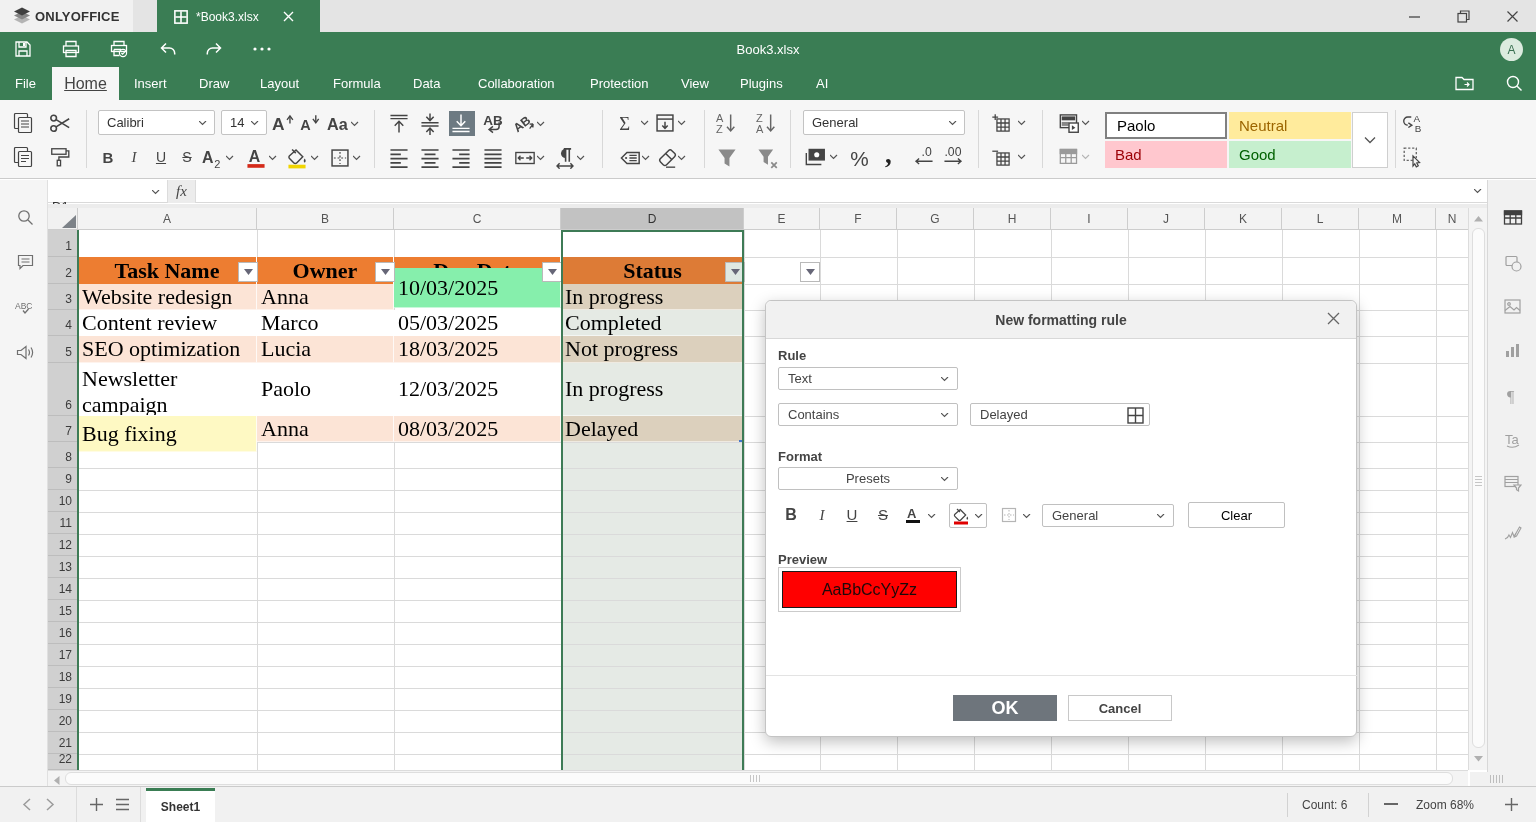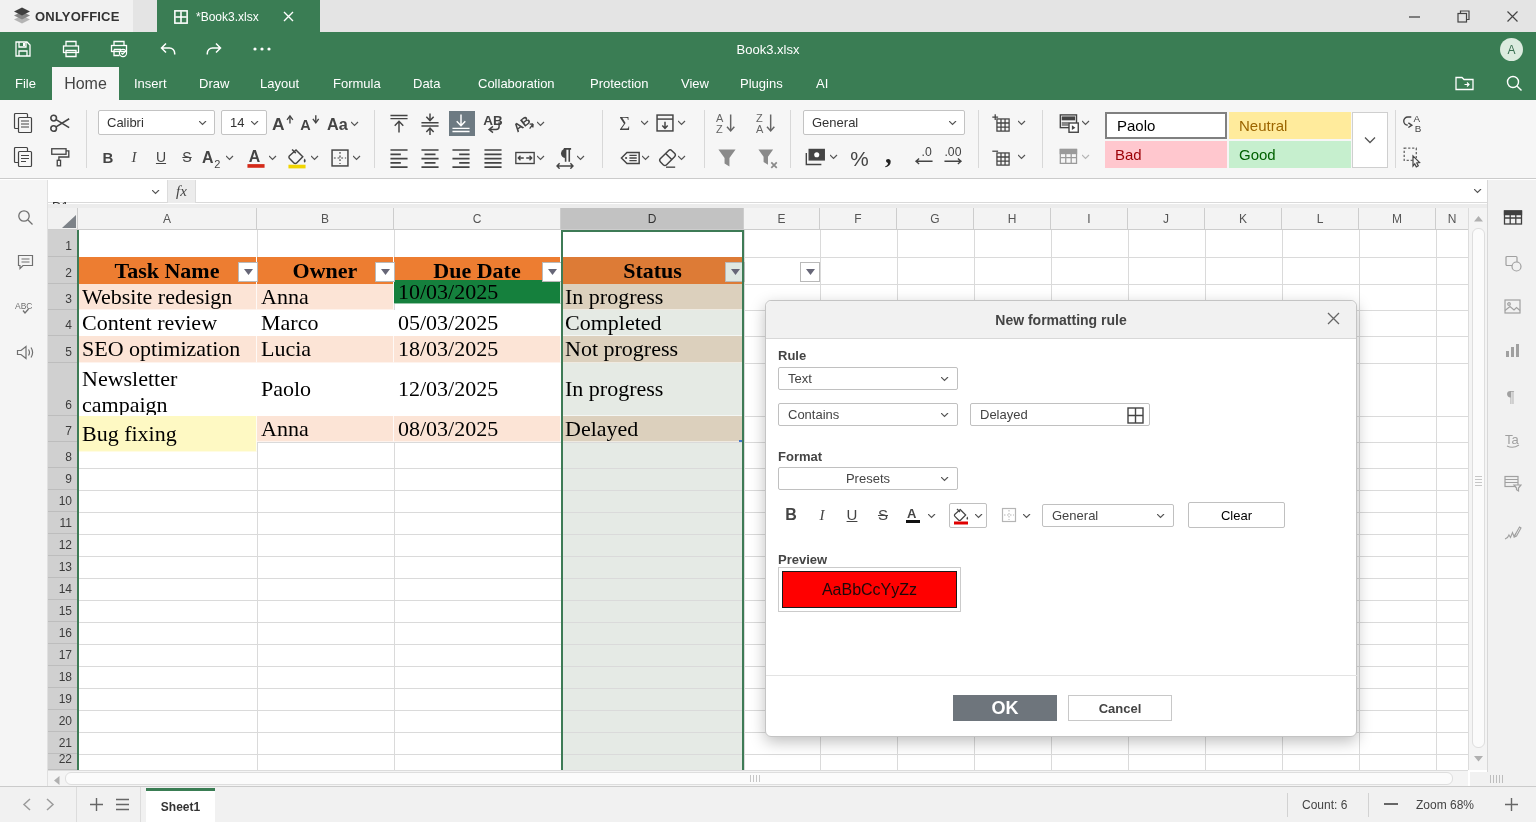--- a/index.html
+++ b/index.html
@@ -16,21 +16,21 @@
   #doctab .x { margin-left:24px; font-size:13px; }
   .wbtn { top:0; height:32px; width:44px; display:flex; align-items:center; justify-content:center; color:#444; }
   
   #quickbar { left:0; top:32px; width:1536px; height:34px; background:var(--green); }
   #quickbar .ttl { position:absolute; left:0; right:0; top:10px; text-align:center; color:#fff; font-size:13px; }
   .qicon { position:absolute; top:7px; width:20px; height:20px; }
   #avatar { left:1500px; top:38px; width:23px; height:23px; border-radius:50%; background:#dcebdf; color:#3a7052; font-size:12px; display:flex; align-items:center; justify-content:center; }
   
   #menubar { left:0; top:66px; width:1536px; height:34px; background:var(--green); color:#fff; font-size:13px; }
   .mtab { position:absolute; top:10px; }
-  #hometab { left:52px; top:67px; width:67px; height:33px; background:#f6f6f6; color:#444; display:flex; align-items:center; justify-content:center; }
+  #hometab { left:52px; top:67px; width:67px; height:33px; background:#f6f6f6; color:#444; display:flex; align-items:center; justify-content:center;text-decoration:underline; }
   
   #toolbar { left:0; top:100px; width:1536px; height:79px; background:#f6f6f6; border-bottom:1px solid #cbcbcb; }
   .tsep { position:absolute; top:10px; height:58px; width:1px; background:#d8d8d8; }
   .combo { position:absolute; height:25px; background:#fff; border:1px solid #c3c3c3; border-radius:2px; font-size:13px; color:#333; display:flex; align-items:center; padding-left:8px; }
   .combo .cv { position:absolute; right:7px; top:10px; }
   .ticon { position:absolute; width:22px; height:22px; display:flex; align-items:center; justify-content:center; }
   .chev { position:absolute; width:8px; height:22px; display:flex; align-items:center; justify-content:center; }
   
   .stylecell { position:absolute; width:122px; height:27px; font-size:15px; display:flex; align-items:center; padding-left:10px; }
   
@@ -708,21 +708,21 @@
 <div class="rowhead" style="top:502px;height:22px">20</div>
 <div class="rowhead" style="top:524px;height:22px">21</div>
 <div class="rowhead" style="top:546px;height:16px">22</div>
 
     <div class="cell th2" style="left:30px;top:49px;width:179px;height:27px;background:#ed7d31;border-right:1px solid #fff">Task Name</div>
 <div class="cell th2" style="left:209px;top:49px;width:137px;height:27px;background:#ed7d31;border-right:1px solid #fff">Owner</div>
 <div class="cell th2" style="left:346px;top:49px;width:167px;height:27px;background:#ed7d31;border-right:1px solid #fff">Due Date</div>
 <div class="cell th2" style="left:513px;top:49px;width:183px;height:27px;background:#dd7b36;">Status</div>
 <div class="cell" style="left:30px;top:76px;width:179px;height:26px;background:#fce4d6;border-bottom:1px solid rgba(255,255,255,0.55);border-right:1px solid rgba(255,255,255,0.8);">Website redesign</div>
 <div class="cell" style="left:209px;top:76px;width:137px;height:26px;background:#fce4d6;border-bottom:1px solid rgba(255,255,255,0.55);border-right:1px solid rgba(255,255,255,0.8);">Anna</div>
-<div class="cell" style="left:346px;top:72px;width:167px;height:24px;background:#15803d;border-bottom:1px solid rgba(255,255,255,0.55);border-right:1px solid rgba(255,255,255,0.8);">10/03/2025</div>
+<div class="cell" style="left:346px;top:60px;width:167px;height:40px;background:#86efac;border-bottom:1px solid rgba(255,255,255,0.55);border-right:1px solid rgba(255,255,255,0.8);">10/03/2025</div>
 <div class="cell" style="left:513px;top:76px;width:183px;height:26px;background:#dcd0bd;border-bottom:1px solid rgba(255,255,255,0.55);">In progress</div>
 <div class="cell" style="left:30px;top:102px;width:179px;height:26px;background:#fff;border-bottom:1px solid rgba(255,255,255,0.55);border-right:1px solid rgba(255,255,255,0.8);">Content review</div>
 <div class="cell" style="left:209px;top:102px;width:137px;height:26px;background:#fff;border-bottom:1px solid rgba(255,255,255,0.55);border-right:1px solid rgba(255,255,255,0.8);">Marco</div>
 <div class="cell" style="left:346px;top:102px;width:167px;height:26px;background:#fff;border-bottom:1px solid rgba(255,255,255,0.55);border-right:1px solid rgba(255,255,255,0.8);">05/03/2025</div>
 <div class="cell" style="left:513px;top:102px;width:183px;height:26px;background:#e5eae4;border-bottom:1px solid rgba(255,255,255,0.55);">Completed</div>
 <div class="cell" style="left:30px;top:128px;width:179px;height:27px;background:#fce4d6;border-bottom:1px solid rgba(255,255,255,0.55);border-right:1px solid rgba(255,255,255,0.8);">SEO optimization</div>
 <div class="cell" style="left:209px;top:128px;width:137px;height:27px;background:#fce4d6;border-bottom:1px solid rgba(255,255,255,0.55);border-right:1px solid rgba(255,255,255,0.8);">Lucia</div>
 <div class="cell" style="left:346px;top:128px;width:167px;height:27px;background:#fce4d6;border-bottom:1px solid rgba(255,255,255,0.55);border-right:1px solid rgba(255,255,255,0.8);">18/03/2025</div>
 <div class="cell" style="left:513px;top:128px;width:183px;height:27px;background:#dcd0bd;border-bottom:1px solid rgba(255,255,255,0.55);">Not progress</div>
 <div class="cell" style="left:30px;top:155px;width:179px;height:53px;background:#fff;border-bottom:1px solid rgba(255,255,255,0.55);border-right:1px solid rgba(255,255,255,0.8);white-space:normal;line-height:26px;padding-top:6px">Newsletter campaign</div>

